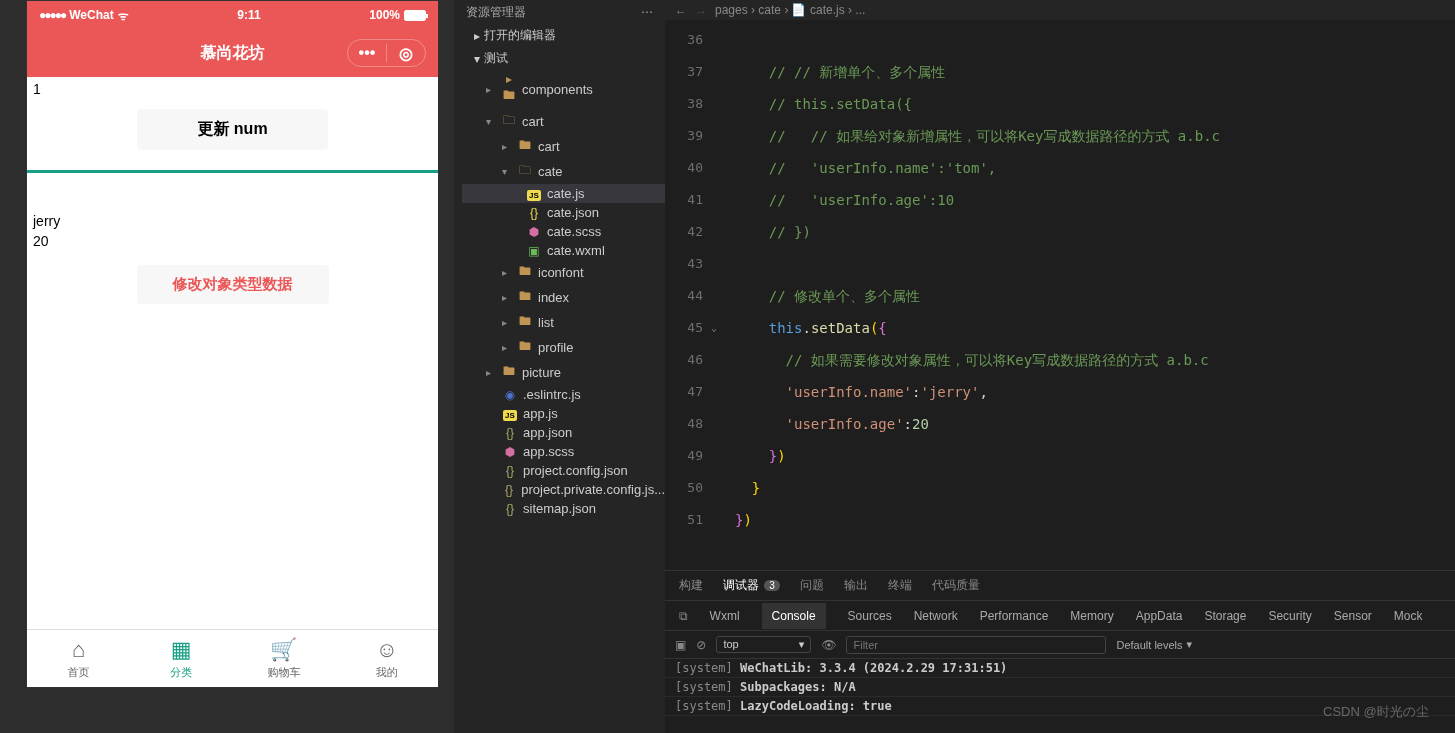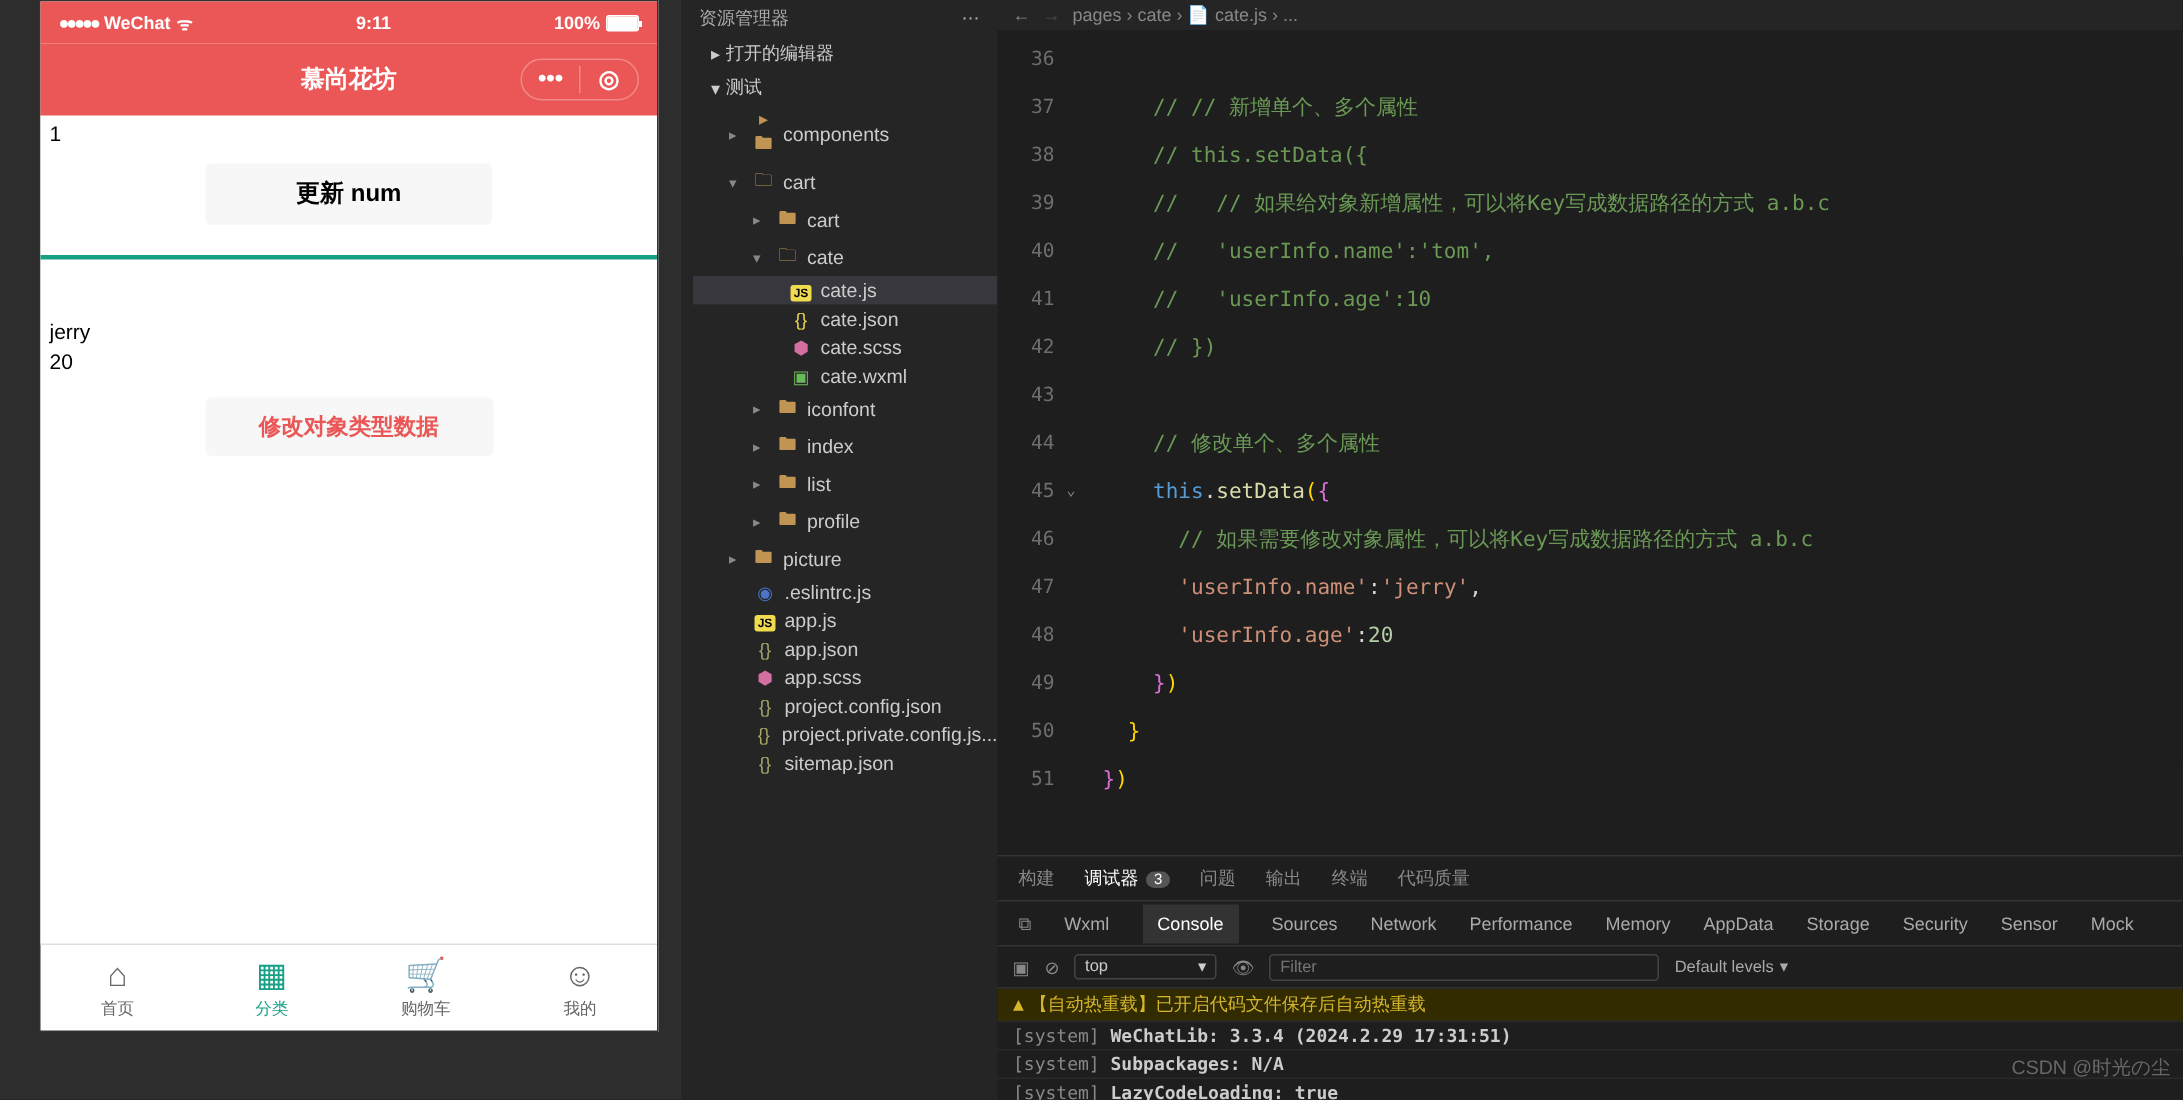--- a/index.html
+++ b/index.html
@@ -70,21 +70,21 @@
 .devtools-tab.active { background: #333; padding: 6px 10px; color: #fff; }
 .console-toolbar { height: 28px; display: flex; align-items: center; gap: 10px; padding: 0 10px; border-bottom: 1px solid #333; }
 .console-toolbar .sel { display: flex; align-items: flex-start; gap: 60px; color: #ccc; border: 1px solid #444; padding: 1px 6px; border-radius: 3px; font-size: 11px; }
 .console-toolbar input { background: #1e1e1e; border: 1px solid #444; color: #888; padding: 2px 6px; font-size: 11px; width: 260px; border-radius: 3px; }
 .console-toolbar .levels { color: #aaa; font-size: 11px; display: flex; align-items: center; gap: 4px; }
 .console-messages { flex: 1; overflow: auto; font-family: Consolas, monospace; font-size: 12px; }
 .console-msg { padding: 2px 10px; border-bottom: 1px solid #2a2a2a; }
 .console-msg.warn { background: #332b00; color: #d4b62c; }
 .console-msg .sys { color: #888; }
 .console-msg.warn .tri { color: #d4b62c; margin-right: 4px; }
-.watermark { position: absolute; bottom: 12px; right: 8px; color: #888; font-size: 13px; opacity: 0.7; }
+.watermark { position: absolute; bottom: 12px; right: 26px; color: #888; font-size: 13px; opacity: 0.7; }
 .tb-icon { color: #888; cursor: pointer; }
 </style>
 </head>
 <body>
 
 <div class="simulator">
   <div class="status-bar">
     <div class="left">
       <span class="status-dots">●●●●●</span>
       <span>WeChat</span>
@@ -318,21 +318,20 @@
           <span>▾</span>
         </div>
       <span class="tb-icon">👁</span>
       <input placeholder="Filter" style="">
       <div class="levels">
           <span>Default levels</span>
           <span>▾</span>
         </div>
     </div>
     <div class="console-messages" id="console">
-        <div class="console-msg warn"><span class="tri">▲</span>【自动热重载】已开启代码文件保存后自动热重载</div>
         <div class="console-msg "><span class="sys">[system]</span><b> WeChatLib: 3.3.4 (2024.2.29 17:31:51)</b></div>
         <div class="console-msg "><span class="sys">[system]</span><b> Subpackages: N/A</b></div>
         <div class="console-msg "><span class="sys">[system]</span><b> LazyCodeLoading: true</b></div>
       </div>
   </div>
 </div>
 
 <div class="watermark">CSDN @时光の尘</div>
 
 </body></html>

